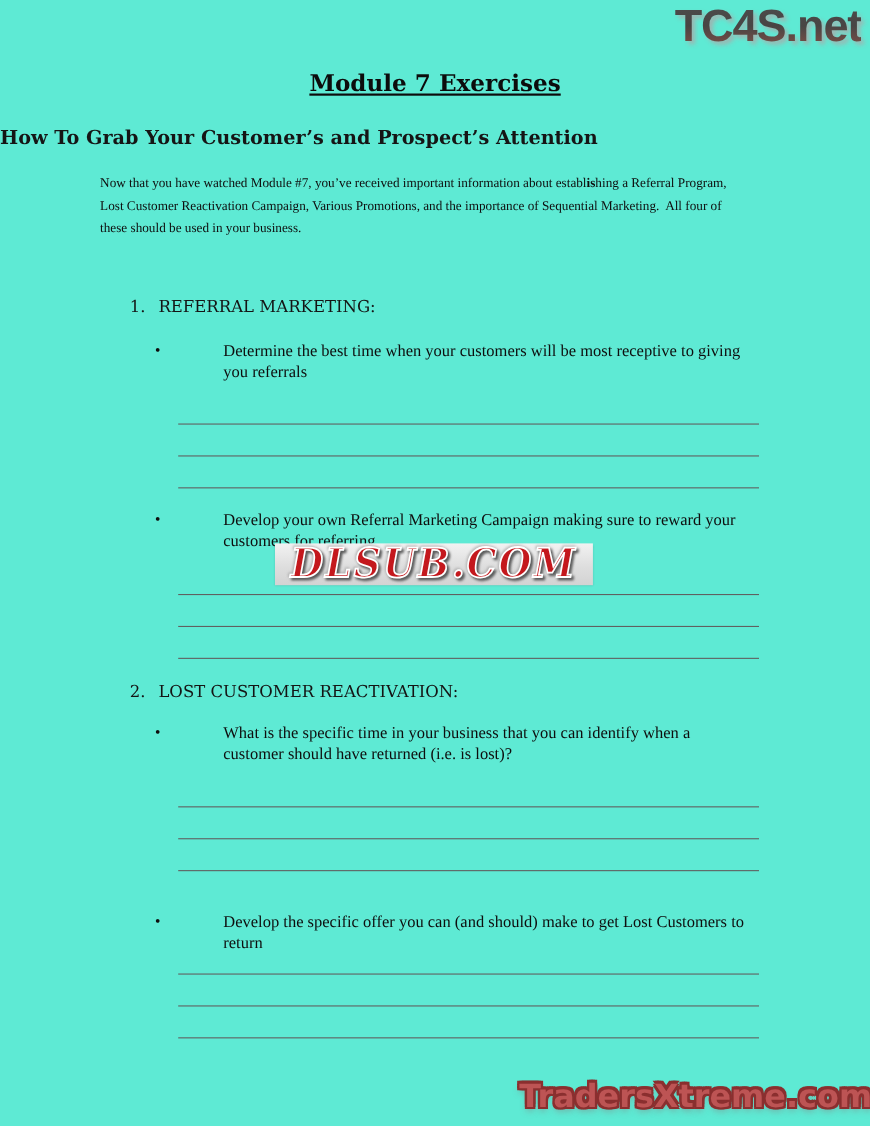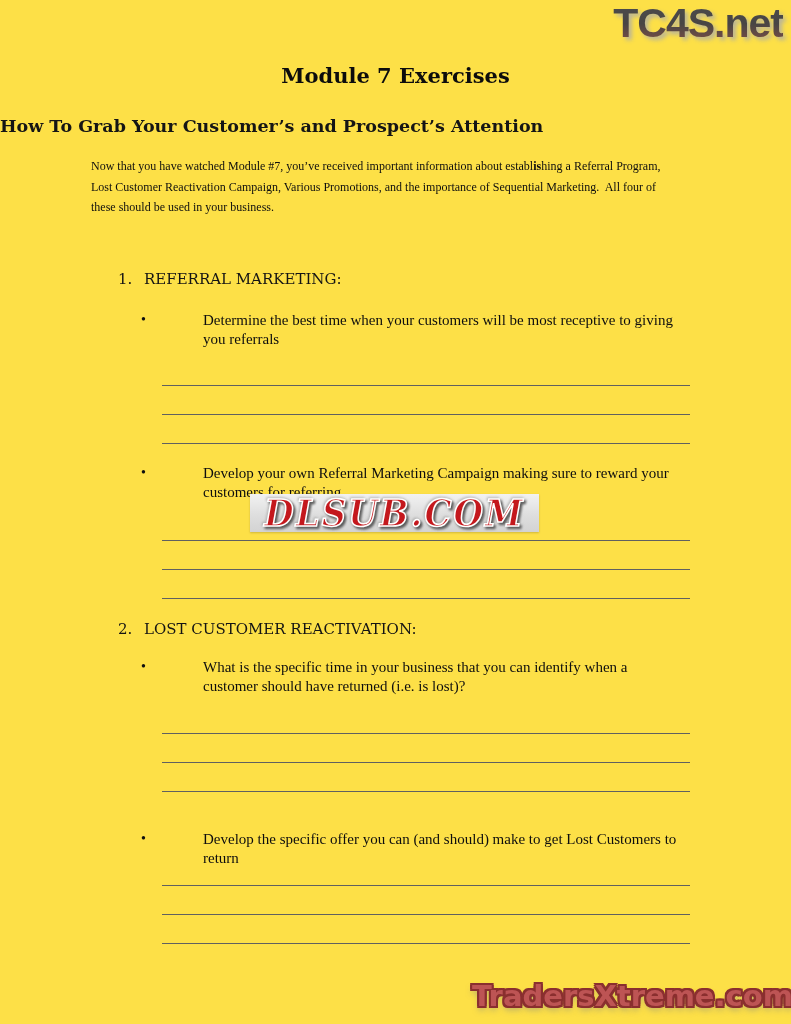--- a/index.html
+++ b/index.html
@@ -1,19 +1,19 @@
 <!DOCTYPE html>
 <html><head>
 <meta charset="utf-8">
 <style>
   html,body{margin:0;padding:0;background:#ffffff;}
   .page{
     position:relative;
     width:791px;height:1024px;
-    background:#fde047;
+    background:#5eead4;
     overflow:hidden;
     font-family:"Liberation Serif", serif;
     color:#111;
   }
   .block{position:absolute;}
 
   
   .tc4s{
     top:0px;right:8px;
     font-family:"Liberation Sans", sans-serif;
@@ -27,20 +27,21 @@
   }
 
   
   .title{
     top:49px;left:0;width:100%;
     text-align:center;
     font-family:"DejaVu Serif", serif;
     font-weight:bold;
     font-size:21px;
     color:#0c0c0c;
+    text-decoration:underline;
   }
   .subtitle{
     top:101px;left:0;width:100%;
     font-family:"DejaVu Serif", serif;
     font-size:17.5px;
     color:#151515;
   }
 
   
   .intro{

